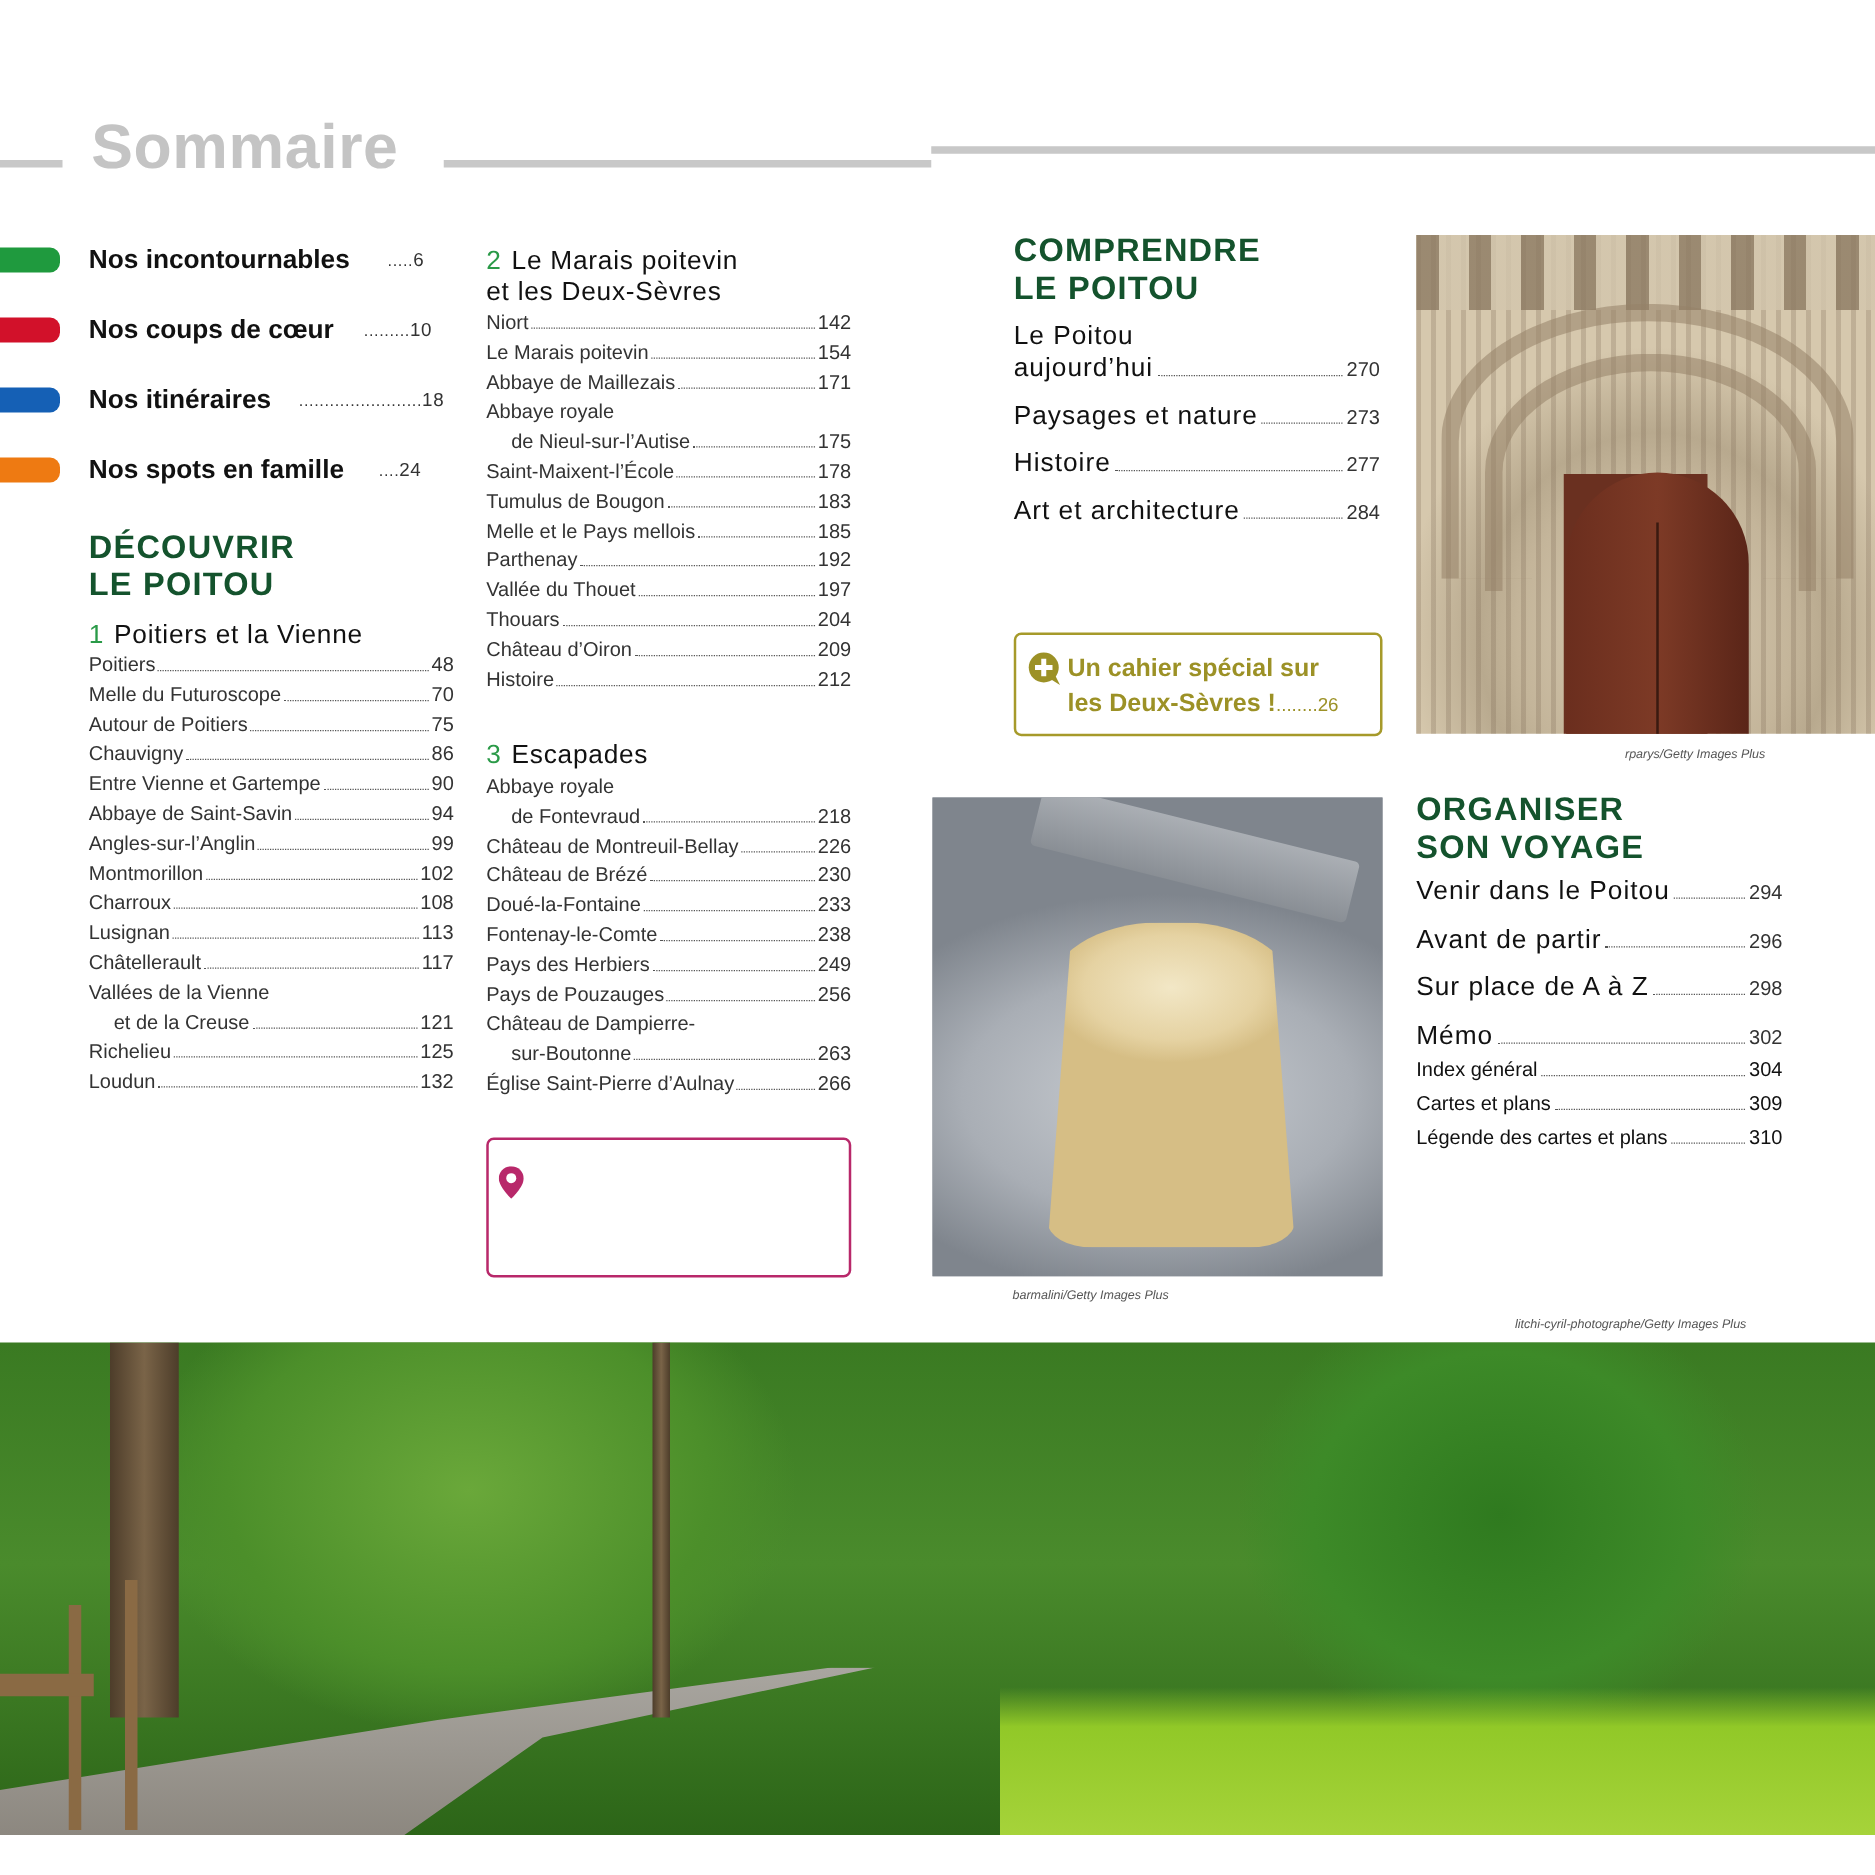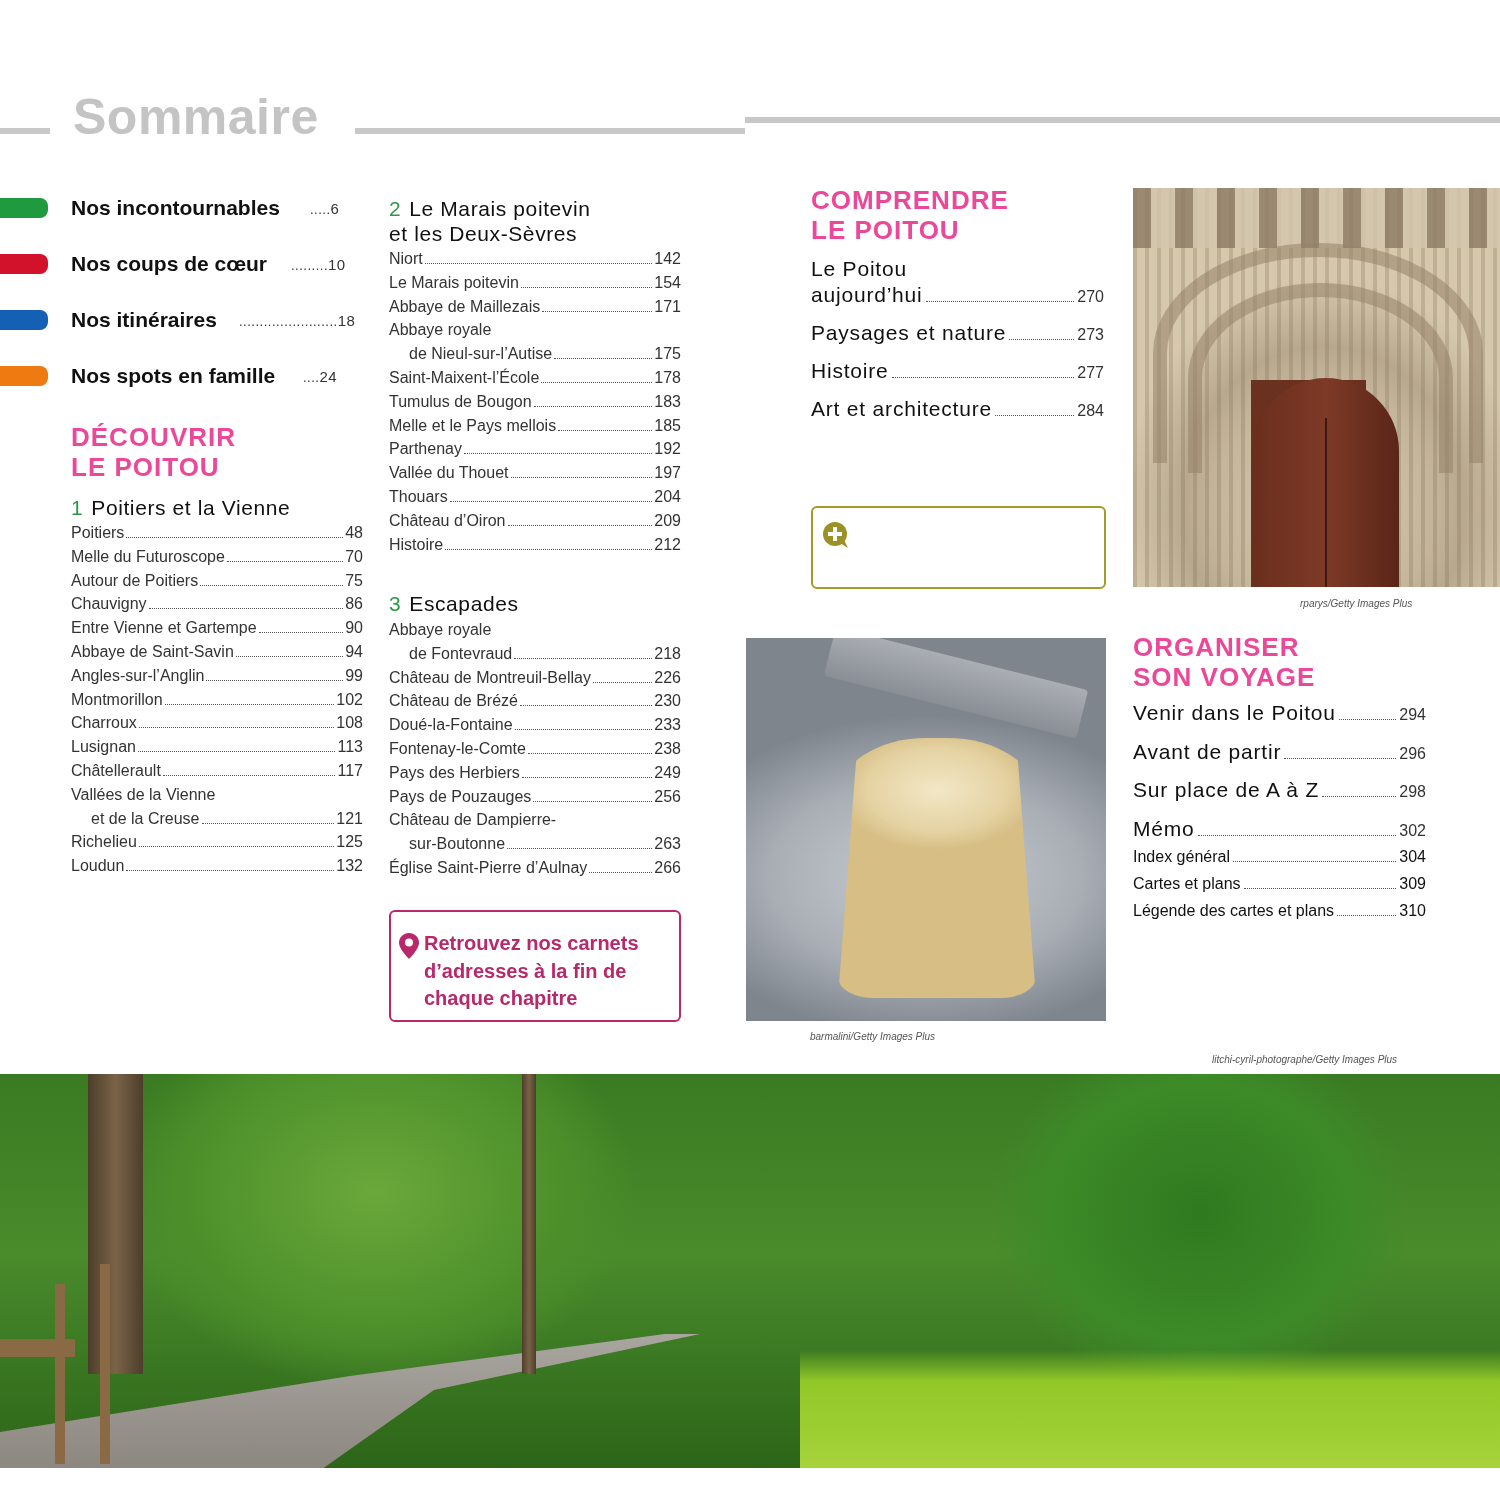--- a/index.html
+++ b/index.html
@@ -12,21 +12,21 @@
     .title-rule-mid { position: absolute; left: 355px; top: 128px; width: 390px; height: 6px; background: #c8c8c8; }
     .title-rule-right { position: absolute; left: 745px; top: 117px; width: 755px; height: 6px; background: #c8c8c8; }
 
     
     .hl-item { position: absolute; left: 0; width: 370px; height: 30px; display: flex; align-items: center; }
     .hl-bar { position: absolute; left: 0; width: 48px; height: 20px; border-radius: 0 8px 8px 0; }
     .hl-label { position: absolute; left: 71px; font-size: 21px; font-weight: 700; color: #111; white-space: nowrap; }
     .hl-dots { position: absolute; font-size: 13px; color: #333; white-space: nowrap; letter-spacing: 0.5px; }
 
     
-    .section-head { position: absolute; font-size: 26px; font-weight: 700; color: #ec4899; line-height: 30px; letter-spacing: 1px; }
+    .section-head { position: absolute; font-size: 26px; font-weight: 700; color: #14532d; line-height: 30px; letter-spacing: 1px; }
 
     
     .chapter-head { position: absolute; font-size: 21px; color: #111; line-height: 25px; letter-spacing: 0.6px; }
     .chapter-num { color: #2a9a48; margin-right: 8px; }
 
     
     .toc { position: absolute; width: 292px; }
     .toc-row { display: flex; align-items: baseline; font-size: 16px; color: #333; line-height: 23.8px; height: 23.8px; white-space: nowrap; }
     .toc-row .label { flex: 0 0 auto; }
     .toc-row .dots { flex: 1 1 auto; overflow: hidden; border-bottom: 1.5px dotted #555; margin: 0 2px 5px 2px; height: 1px; }
@@ -326,25 +326,20 @@
       <span class="dots"></span>
       <span class="page">266</span>
     </div>
 </div>
 
 <div class="callout-pink">
   <svg class="pin-icon" viewBox="0 0 20 26">
     <path d="M10 0C4.5 0 0 4.4 0 9.8 0 16.5 10 26 10 26s10-9.5 10-16.2C20 4.4 15.5 0 10 0z" fill="#b8286a"></path>
     <circle cx="10" cy="9.5" r="4" fill="#ffffff"></circle>
   </svg>
-  <div class="text">
-    <div>Retrouvez nos carnets</div>
-    <div>d’adresses à la fin de</div>
-    <div>chaque chapitre</div>
-  </div>
 </div>
 
 <div class="section-head" style="left:811px; top:185px">
   <div>COMPRENDRE</div>
   <div>LE POITOU</div>
 </div>
 <div style="position:absolute; left:811px; top:257px; width:293px;">
   <div class="big-row" style="height:26px">
       <span>Le Poitou</span>
     </div>
@@ -370,20 +365,24 @@
     </div>
 </div>
 
 <div class="callout-olive">
   <svg class="plus-icon" viewBox="0 0 28 28">
     <circle cx="13" cy="13" r="12" fill="#9c9126"></circle>
     <path d="M18 22 L26 27 L22 19 Z" fill="#9c9126"></path>
     <rect x="11" y="6" width="4" height="14" fill="#ffffff"></rect>
     <rect x="6" y="11" width="14" height="4" fill="#ffffff"></rect>
   </svg>
+  <div class="text">
+    <div>Un cahier spécial sur</div>
+    <div><span>les Deux-Sèvres !</span><span class="page">........</span><span class="page">26</span></div>
+  </div>
 </div>
 
 <div class="photo photo-church">
   <div class="frieze"></div>
   <div class="arch-ring" style="left:20px; top:55px; width:330px; height:220px;"></div>
   <div class="arch-ring" style="left:55px; top:95px; width:265px; height:190px;"></div>
   <div class="door"></div>
 </div>
 <div class="credit" style="left:1300px; top:598px">rparys/Getty Images Plus</div>
 

